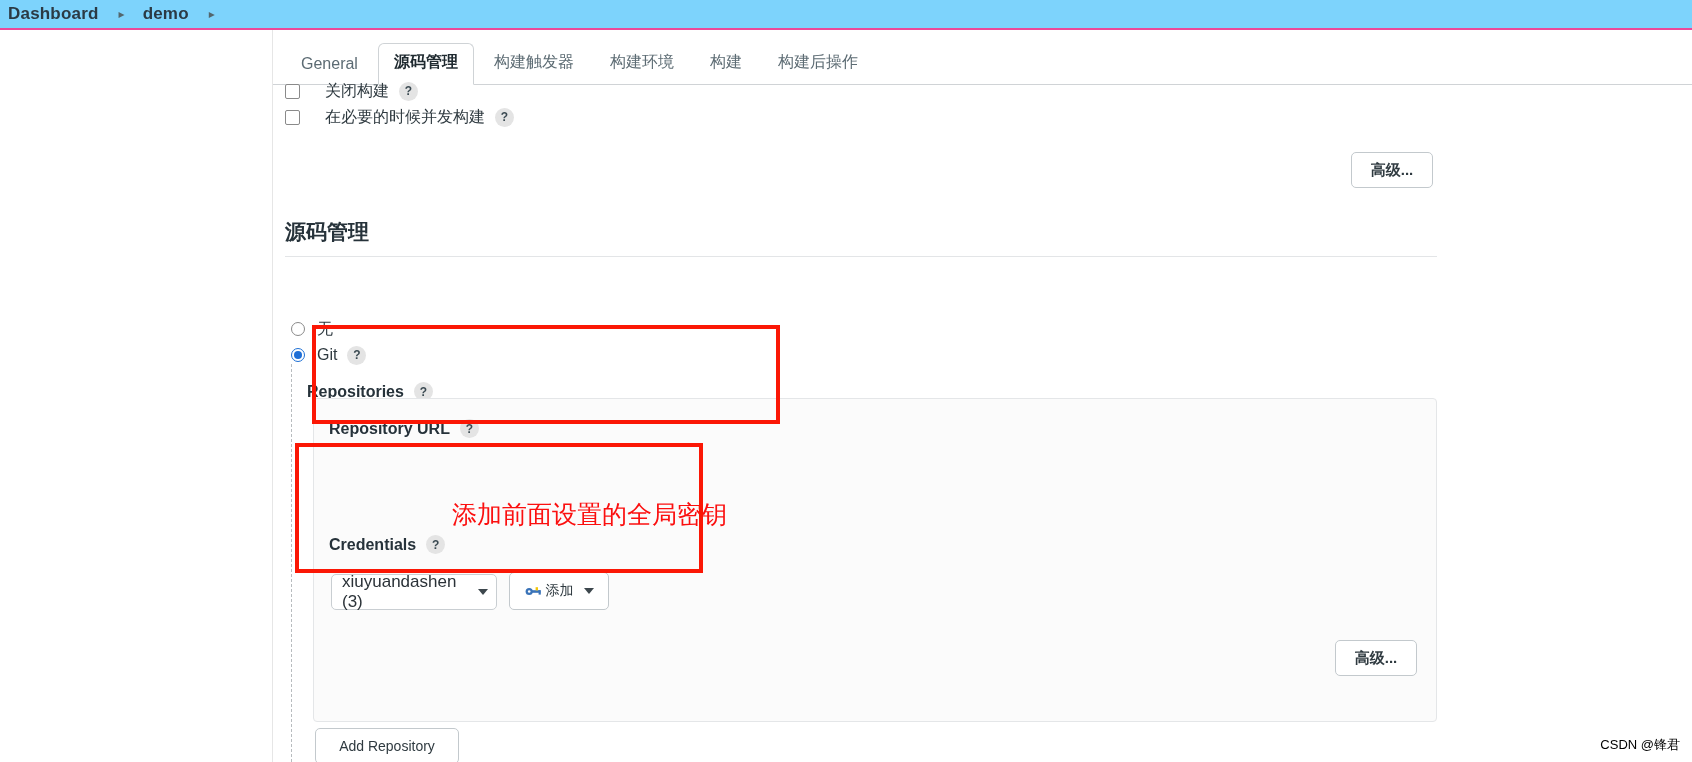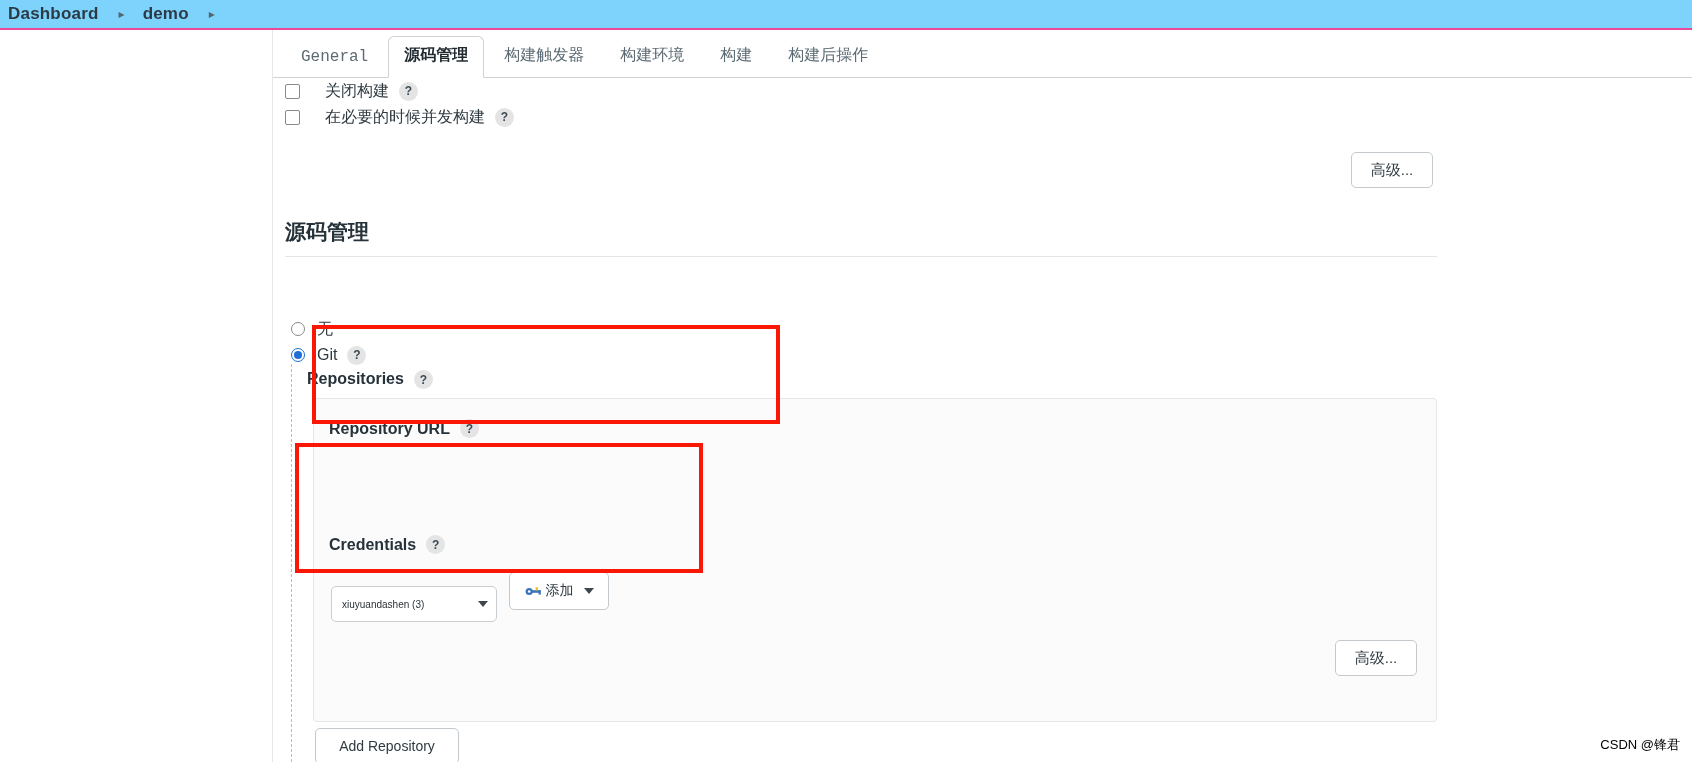--- a/index.html
+++ b/index.html
@@ -53,27 +53,26 @@
   #page-body {
     position: absolute; left: 272px; top: 30px;
     width: 1420px; height: 732px;
     background: #ffffff;
     border-left: 1px solid #e6e6e6;
     box-sizing: border-box;
   }
 
   
   #tab-bar {
-    position: absolute; left: 0px; top: 4px;
+    position: absolute; left: 0px; top: 11px;
     height: 44px; width: 1420px;
     border-bottom: 1px solid #d0d3d6;
     display: flex; align-items: flex-end;
     padding-left: 12px;
     box-sizing: border-box;
-    font-family: Liberation Mono, monospace;
   }
   .tab {
     font-size: 16px; color: #5c6b73;
     padding: 9px 16px 11px 16px;
     margin-right: 4px;
     white-space: nowrap;
     cursor: pointer;
     position: relative;
   }
   .tab.active {
@@ -116,20 +115,21 @@
 
   .btn {
     display: inline-flex; align-items: center; justify-content: center;
     border: 1px solid #c3c9cd;
     border-radius: 5px;
     background: #ffffff;
     color: #2f3a40;
     font-size: 15px;
     box-sizing: border-box;
     cursor: pointer;
+    font-weight: bold;
   }
   .btn.bold { font-weight: normal; font-size: 14px; }
 
   #advanced-top {
     position: absolute; left: 1078px; top: 74px;
     width: 82px; height: 36px;
   }
 
   
   #scm-heading {
@@ -170,22 +170,22 @@
   #radio-git  { position: absolute; left: 18px; top: 264px; }
 
   
   #dashed-guide {
     position: absolute; left: 18px; top: 286px;
     width: 0; height: 418px;
     border-left: 1px dashed #b8bcbf;
   }
 
   #repositories-label {
-    position: absolute; left: 34px; top: 292px;
-    display: flex; 
+    position: absolute; left: 34px; top: 304px;
+    display: flex; align-items: center;
     font-size: 16px; font-weight: bold; color: #26323a;
   }
 
   
   #repo-card {
     position: absolute; left: 40px; top: 320px;
     width: 1124px; height: 324px;
     background: #fbfbfb;
     border: 1px solid #e4e6e8;
     border-radius: 4px;
@@ -207,26 +207,26 @@
     font-size: 15px; color: #2b3238;
     padding: 0 14px;
     box-sizing: border-box;
     font-family: "Liberation Sans", sans-serif;
     outline: none;
   }
 
   #credentials-label { position: absolute; left: 56px; top: 457px; }
 
   #credentials-select {
-    position: absolute; left: 58px; top: 508px;
+    position: absolute; left: 58px; top: 496px;
     width: 166px; height: 36px;
     border: 1px solid #c9ced2;
     border-radius: 5px;
     background: #ffffff;
-    font-size: 10px; color: #2b3238;
+    font-size: 17px; color: #2b3238;
     padding: 0 8px 0 10px;
     box-sizing: border-box;
     display: flex; align-items: center; justify-content: space-between;
     cursor: pointer;
   }
   .chevron {
     width: 0; height: 0;
     border-left: 5px solid transparent;
     border-right: 5px solid transparent;
     border-top: 6px solid #3d474d;
@@ -367,16 +367,17 @@
       <div id="advanced-repo" class="btn">高级...</div>
 
       <div id="add-repository-button" class="btn bold">Add Repository</div>
 
     </div>
   </div>
 
   <div id="red-box-url" class="red-box"></div>
   <div id="red-box-cred" class="red-box"></div>
 
+  <div id="annotation-text">添加前面设置的全局密钥</div>
 
   <div id="watermark">CSDN @锋君</div>
 
 </div>
 
 </body></html>

